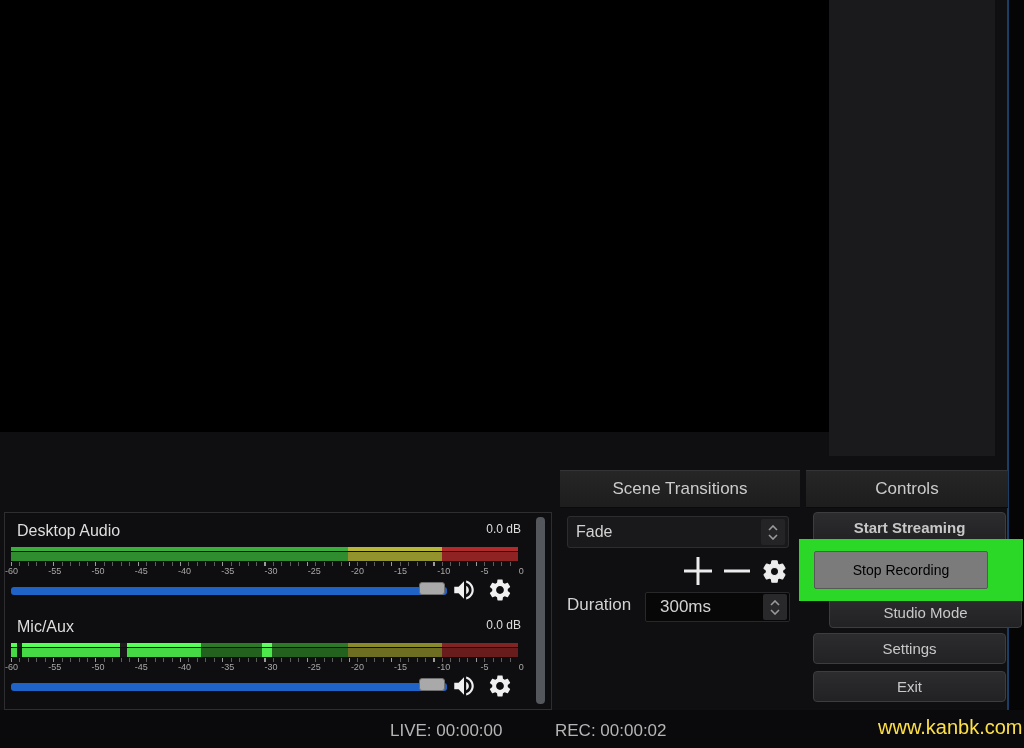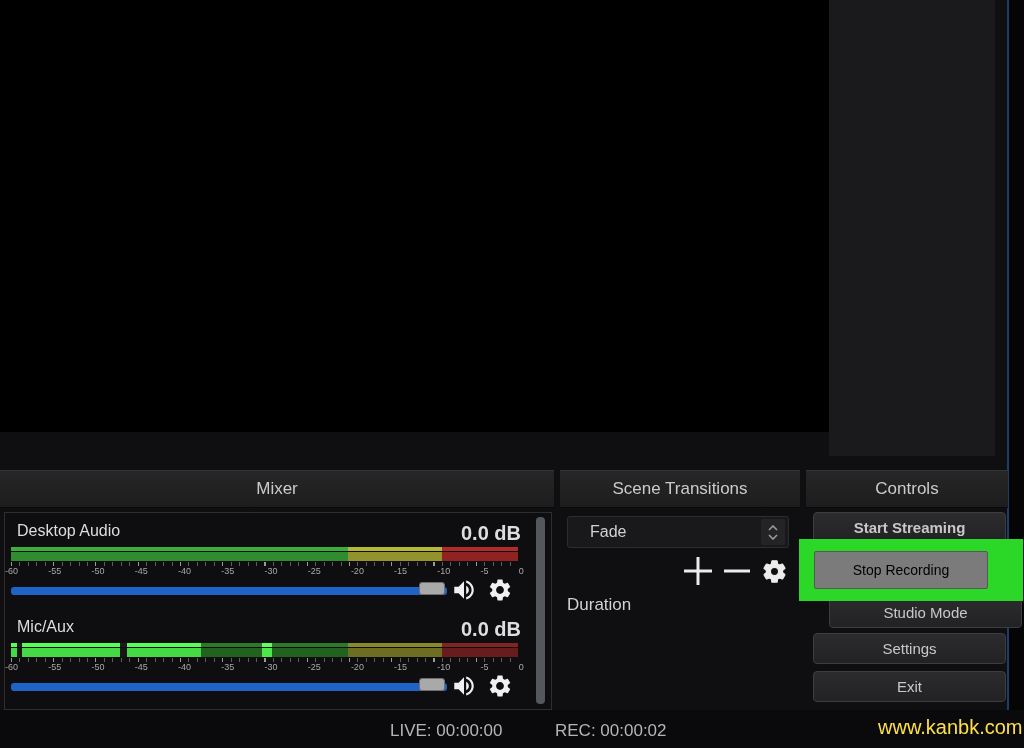--- a/index.html
+++ b/index.html
@@ -28,21 +28,21 @@
   .hdr-mixer { left:0; width:554px; }
   .hdr-trans { left:560px; width:240px; }
   .hdr-controls { left:806px; width:202px; z-index:41; }
 
   
   .mixer-box {
     left:4px; top:512px; width:548px; height:198px;
     background:#0e0e10; border:1px solid #2e2e30;
   }
   .track-name { left:12px; font-size:16px; color:#dedede; }
-  .track-db { right:30px; font-size:20px; color:#dedede; text-align:right;font-weight:bold; }
+  .track-db { right:30px; font-size:12px; color:#dedede; text-align:right; }
   .meter-bar { left:6px; width:507px; background:#161617; overflow:hidden; }
   .meter-seg { position:absolute; top:0; height:100%; }
   .meter-top { height:4px; filter:brightness(1.25); }
   .meter-main { height:9px; }
   .tick-strip {
     left:6px; width:507px; height:4px;
     background-image:
       repeating-linear-gradient(to right,#9a9a9a 0 1px,transparent 1px 42.25px),
       repeating-linear-gradient(to right,#5d5d5d 0 1px,transparent 1px 8.45px);
   }
@@ -55,21 +55,21 @@
   .vol-handle { left:414px; width:26px; height:13px; background:#a9a9a9; border:1px solid #6e6e6e; border-radius:3px; }
   .icon-btn { width:26px; height:26px; display:flex; align-items:center; justify-content:center; }
   .icon-btn svg { width:26px; height:26px; fill:#f0f0f0; }
   .scrollbar { left:531px; top:4px; width:9px; height:187px; background:#54575b; border-radius:4px; }
 
   
   .combo {
     left:567px; top:516px; width:222px; height:32px;
     background:#19191b; border:1px solid #2d2d2f; border-radius:3px;
     color:#d2d2d2; font-size:16px;
-    display:flex; align-items:center; padding-left:22px;
+    display:flex; align-items:center; padding-left:8px;
   }
   .combo-spin {
     position:absolute; right:3px; top:2px; width:24px; height:26px;
     background:#242427; border-radius:2px;
     display:flex; flex-direction:column; align-items:center; justify-content:center; gap:3px;
   }
   .chev { width:10px; height:6px; }
   .chev polyline { fill:none; stroke:#9a9a9c; stroke-width:1.6; }
   .tbtn { display:flex; align-items:center; justify-content:center; }
   .tbtn svg { stroke:#ececec; }
@@ -114,23 +114,20 @@
   .watermark { left:878px; top:6px; font-size:20px; color:#fde047; white-space:nowrap; z-index:46; }
 </style>
 </head>
 <body>
 
 <div id="app">
 
   <div class="abs preview"></div>
   <div class="abs side-panel"></div>
 
-  <div class="abs dock-header hdr-mixer">
-    <span>Mixer</span>
-  </div>
   <div class="abs dock-header hdr-trans">
     <span>Scene Transitions</span>
   </div>
   <div class="abs dock-header hdr-controls">
     <span>Controls</span>
   </div>
 
   <div class="abs mixer-box">
 
     <div class="abs track-name" style="top:9px;">Desktop Audio</div>
@@ -251,20 +248,31 @@
         <line x1="3" y1="16" x2="29" y2="16" stroke-width="3"></line>
       </svg>
   </div>
   <div class="abs tbtn tgear-btn">
     <svg viewBox="0 0 24 24">
         <path d="M19.14,12.94c0.04-0.3,0.06-0.61,0.06-0.94c0-0.32-0.02-0.64-0.07-0.94l2.03-1.58c0.18-0.14,0.23-0.41,0.12-0.61l-1.92-3.32c-0.12-0.22-0.37-0.29-0.59-0.22l-2.39,0.96c-0.5-0.38-1.03-0.7-1.62-0.94L14.4,2.81c-0.04-0.24-0.24-0.41-0.48-0.41h-3.84c-0.24,0-0.43,0.17-0.47,0.41L9.25,5.35C8.66,5.59,8.12,5.92,7.63,6.29L5.24,5.33c-0.22-0.08-0.47,0-0.59,0.22L2.74,8.87C2.62,9.08,2.66,9.34,2.86,9.48l2.03,1.58C4.84,11.36,4.8,11.69,4.8,12s0.02,0.64,0.07,0.94l-2.03,1.58c-0.18,0.14-0.23,0.41-0.12,0.61l1.92,3.32c0.12,0.22,0.37,0.29,0.59,0.22l2.39-0.96c0.5,0.38,1.03,0.7,1.62,0.94l0.36,2.54c0.05,0.24,0.24,0.41,0.48,0.41h3.84c0.24,0,0.44-0.17,0.47-0.41l0.36-2.54c0.59-0.24,1.13-0.56,1.62-0.94l2.39,0.96c0.22,0.08,0.47,0,0.59-0.22l1.92-3.32c0.12-0.22,0.07-0.47-0.12-0.61L19.14,12.94z M12,15.6c-1.98,0-3.6-1.62-3.6-3.6s1.62-3.6,3.6-3.6s3.6,1.62,3.6,3.6S13.98,15.6,12,15.6z"></path>
       </svg>
   </div>
 
   <div class="abs dur-label">Duration</div>
+  <div class="abs dur-box">
+    <span>300ms</span>
+    <div class="dur-spin">
+      <svg class="chev" viewBox="0 0 10 6">
+          <polyline points="1,5 5,1 9,5"></polyline>
+        </svg>
+      <svg class="chev" viewBox="0 0 10 6">
+          <polyline points="1,1 5,5 9,1"></polyline>
+        </svg>
+    </div>
+  </div>
 
   <div class="abs ctl-btn" style="top:512px;font-weight:bold;">Start Streaming</div>
   <div class="abs ctl-btn" style="top:597px;margin-left:16px;">Studio Mode</div>
   <div class="abs ctl-btn" style="top:671px;">Exit</div>
   <div class="abs ctl-btn" style="top:633px;">Settings</div>
 
   <div class="abs highlight-frame" style="background: rgb(43, 216, 40);"></div>
   <div class="abs stop-btn">Stop Recording</div>
 
   <div class="abs right-strip"></div>

